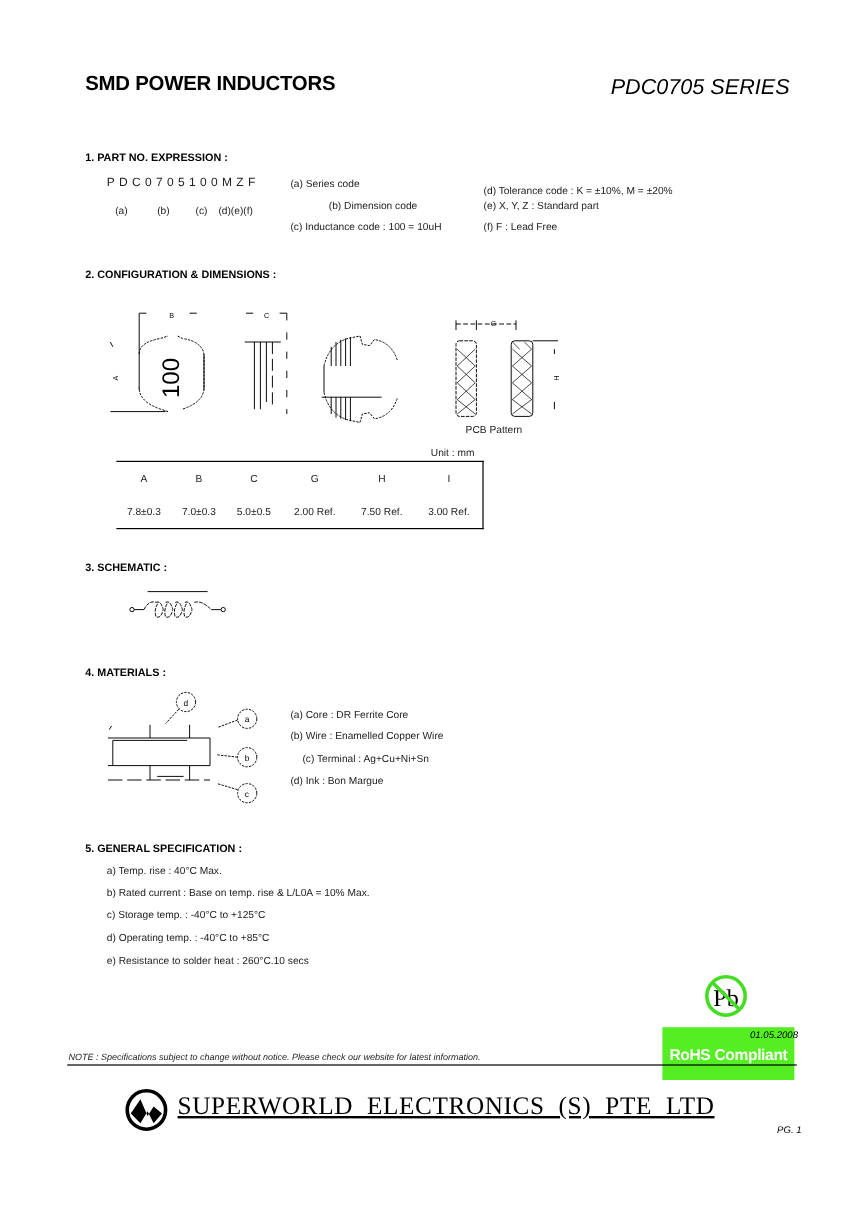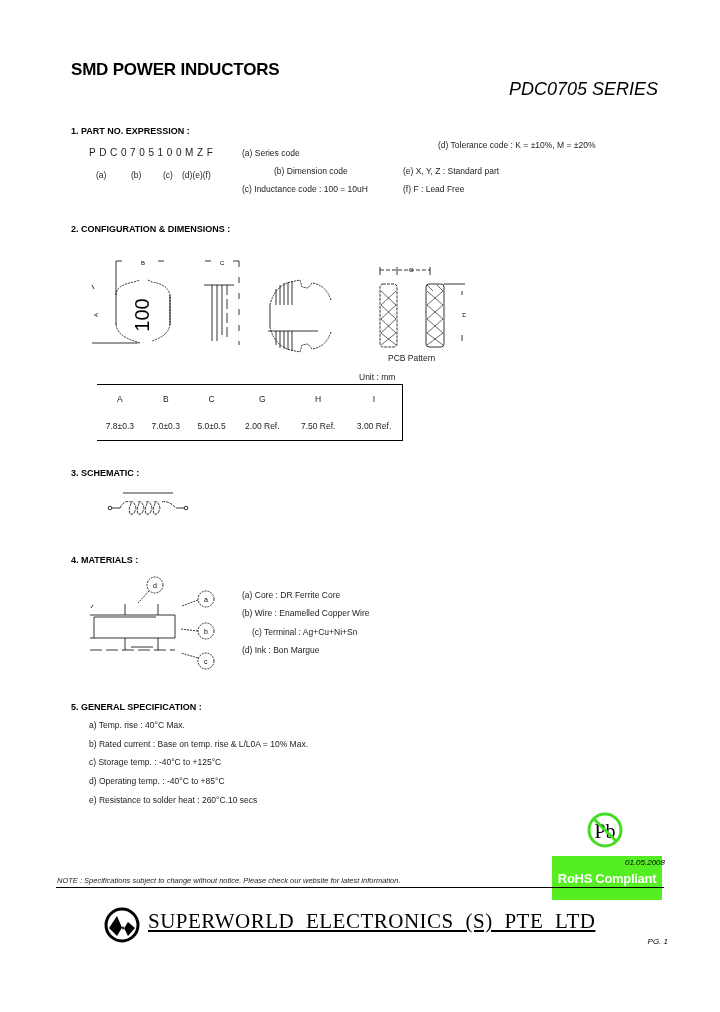--- a/index.html
+++ b/index.html
@@ -1,20 +1,20 @@
 <!DOCTYPE html>
 <html><head>
 <meta charset="utf-8">
 <style>
   * { margin: 0; padding: 0; box-sizing: border-box; }
   html, body { width: 720px; height: 1012px; background: #ffffff; }
   body { position: relative; font-family: "Liberation Sans", sans-serif; color: #000; overflow: hidden; }
   .abs { position: absolute; }
   .title { left: 71px; top: 60px; font-size: 17px; font-weight: bold; letter-spacing: -0.2px; }
-  .series { right: 62px; top: 79px; font-size: 18px; font-style: italic; }
+  .series { right: 62px; top: 62px; font-size: 18px; font-style: italic; }
   .sec { font-size: 9px; font-weight: bold; }
   .txt { font-size: 8.5px; color: #222; white-space: nowrap; }
   .partno { font-size: 10px; letter-spacing: 3.6px; color: #222; }
   .dimtable { left: 97px; top: 384px; width: 306px; height: 57px; border-top: 1px solid #000; border-bottom: 1px solid #000; border-right: 1px solid #000; }
   .dimtable table { width: 100%; height: 100%; border-collapse: collapse; font-size: 8.5px; }
   .dimtable td { text-align: center; color: #222; }
   .note { left: 57px; top: 876px; font-size: 7.5px; font-style: italic; color: #222; }
   .noteline { left: 56px; top: 887px; width: 608px; height: 1px; background: #000; }
   .date { right: 55px; top: 858px; font-size: 8px; font-style: italic; }
   .company { left: 148px; top: 909px; font-family: "Liberation Serif", serif; font-size: 21px; letter-spacing: 0.5px; word-spacing: 6px; text-decoration: underline; }
@@ -30,21 +30,21 @@
 <div class="abs sec" style="left:71px;top:126px;">1. PART NO. EXPRESSION :</div>
 <div class="abs partno" style="left:89px;top:147px;">PDC0705100MZF</div>
 <div class="abs txt" style="left:96px;top:170px;">(a)</div>
 <div class="abs txt" style="left:131px;top:170px;">(b)</div>
 <div class="abs txt" style="left:163px;top:170px;">(c)</div>
 <div class="abs txt" style="left:182px;top:170px;">(d)(e)(f)</div>
 
 <div class="abs txt" style="left:242px;top:148px;">(a) Series code</div>
 <div class="abs txt" style="left:246px;top:166px;margin-left:28px;">(b) Dimension code</div>
 <div class="abs txt" style="left:242px;top:184px;">(c) Inductance code : 100 = 10uH</div>
-<div class="abs txt" style="left:403px;top:140px;margin-left:35px;">(d) Tolerance code : K = ±10%, M = ±20%</div>
+<div class="abs txt" style="left:403px;top:154px;">(d) Tolerance code : K = ±10%, M = ±20%</div>
 <div class="abs txt" style="left:403px;top:166px;">(e) X, Y, Z : Standard part</div>
 <div class="abs txt" style="left:403px;top:184px;">(f) F : Lead Free</div>
 
 <div class="abs sec" style="left:71px;top:224px;">2. CONFIGURATION &amp; DIMENSIONS :</div>
 
 <svg class="abs" style="left:90px;top:255px;" width="390" height="115">
   <g stroke="#000" fill="none" stroke-width="0.8">
 
     <g>
       <line x1="26" y1="6" x2="26" y2="70"></line>

